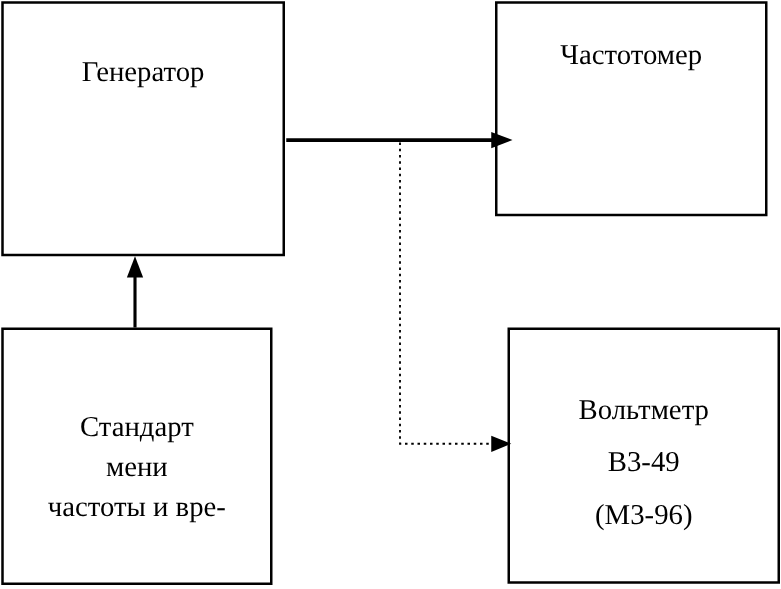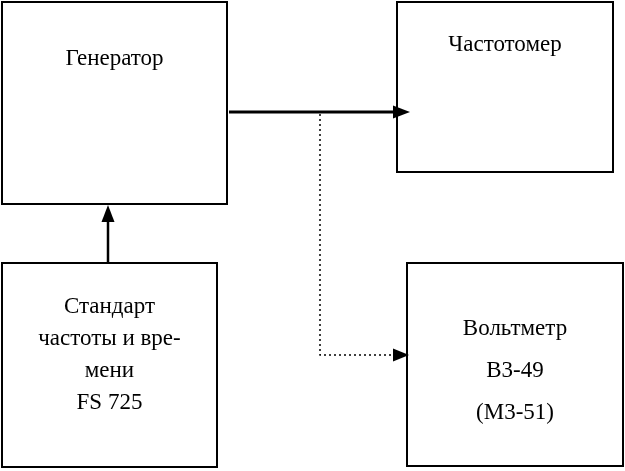--- a/index.html
+++ b/index.html
@@ -25,21 +25,21 @@
     font-size: 23px;
     color: var(--text, #000000);
   }
   .box-generator      { left: 1px;   top: 1px;   width: 227px; height: 204px; }
   .box-frequency      { left: 396px; top: 1px;   width: 218px; height: 172px; }
   .box-standard       { left: 1px;   top: 262px; width: 217px; height: 206px; }
   .box-voltmeter      { left: 406px; top: 262px; width: 218px; height: 205px; }
 
   .box-generator .box-text { padding-top: 41px; line-height: 27px; }
   .box-frequency .box-text { padding-top: 27px; line-height: 28px; }
-  .box-standard  .box-text { padding-top: 26px; line-height: 32px; }
+  .box-standard  .box-text { padding-top: 26px; line-height: 32px; margin-top: 36px; }
   .box-voltmeter .box-text { padding-top: 43px; line-height: 42px; }
 
   .connectors {
     position: absolute;
     left: 0; top: 0;
     width: 625px; height: 471px;
     z-index: 2;
     pointer-events: none;
   }
   .connectors line, .connectors polyline {
@@ -76,27 +76,26 @@
 
   <div class="box box-frequency">
     <div class="box-text">
       <div>Частотомер</div>
     </div>
   </div>
 
   <div class="box box-standard">
     <div class="box-text">
       <div>Стандарт</div>
+      <div>мени</div>
       <div>частоты и вре-</div>
-      <div>мени</div>
-      <div>FS 725</div>
     </div>
   </div>
 
   <div class="box box-voltmeter">
     <div class="box-text">
       <div>Вольтметр</div>
       <div>В3-49</div>
-      <div>(М3-51)</div>
+      <div>(М3-96)</div>
     </div>
   </div>
 
 </div>
 
 </body></html>

